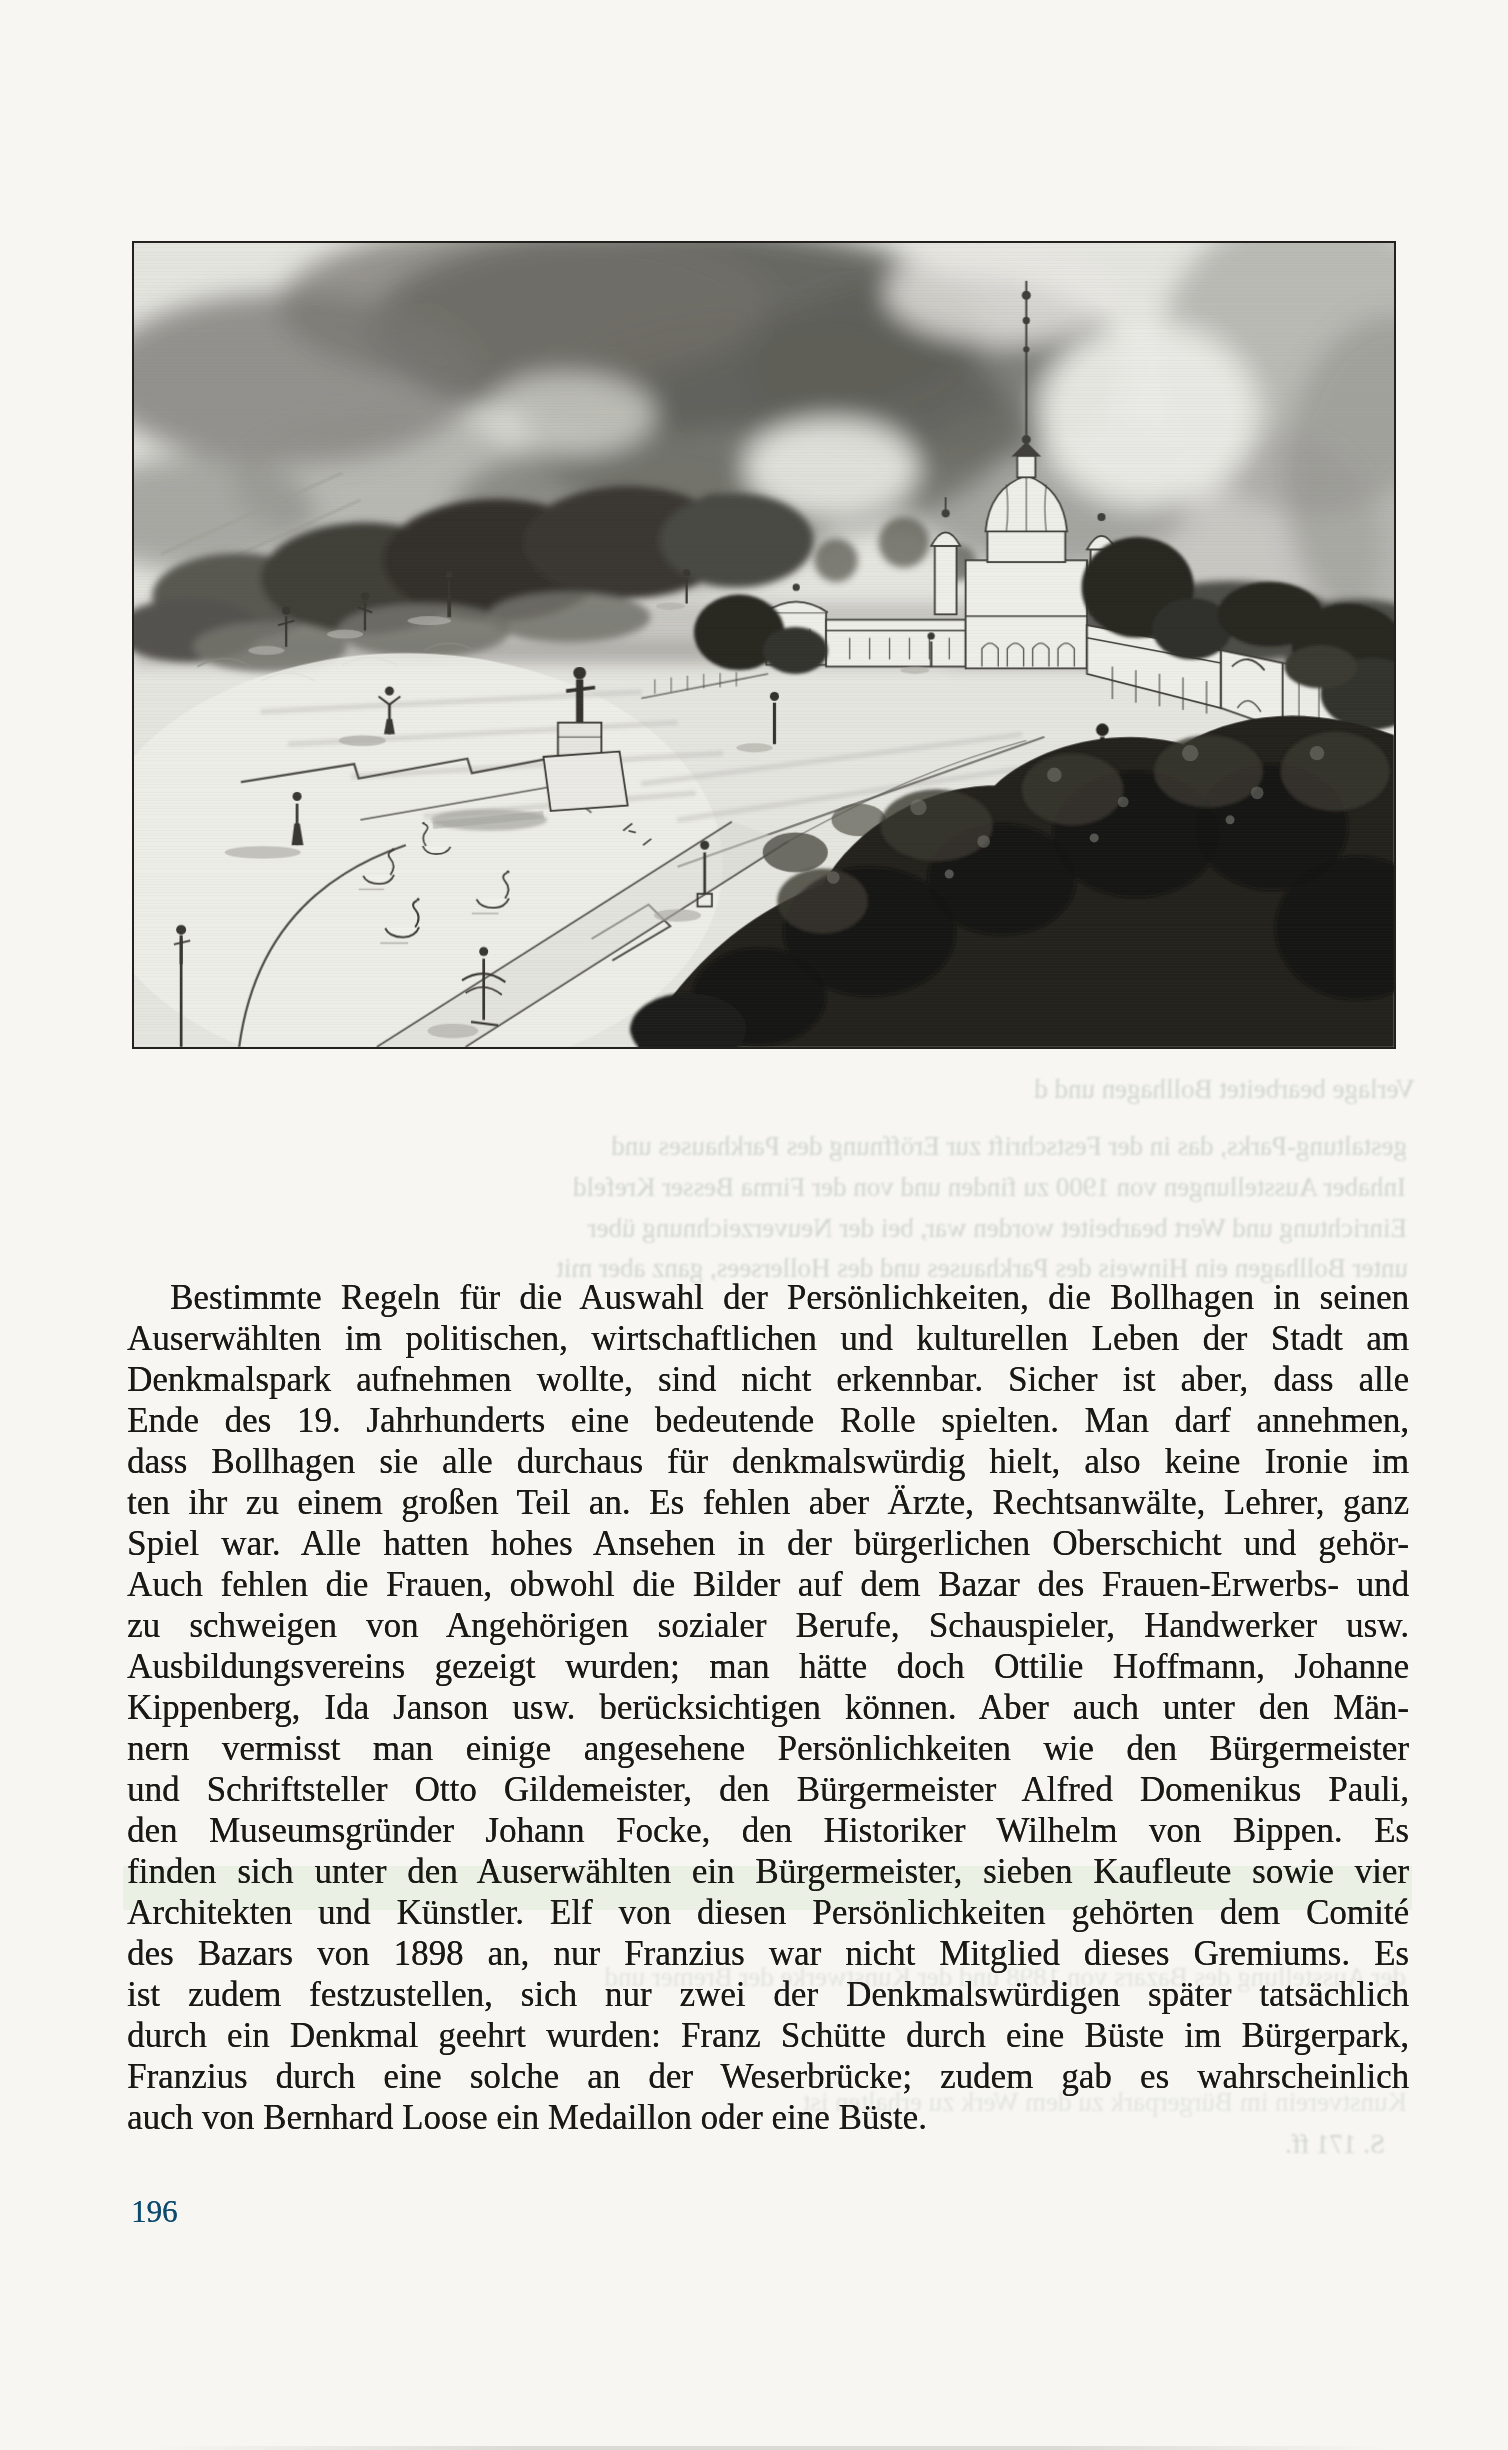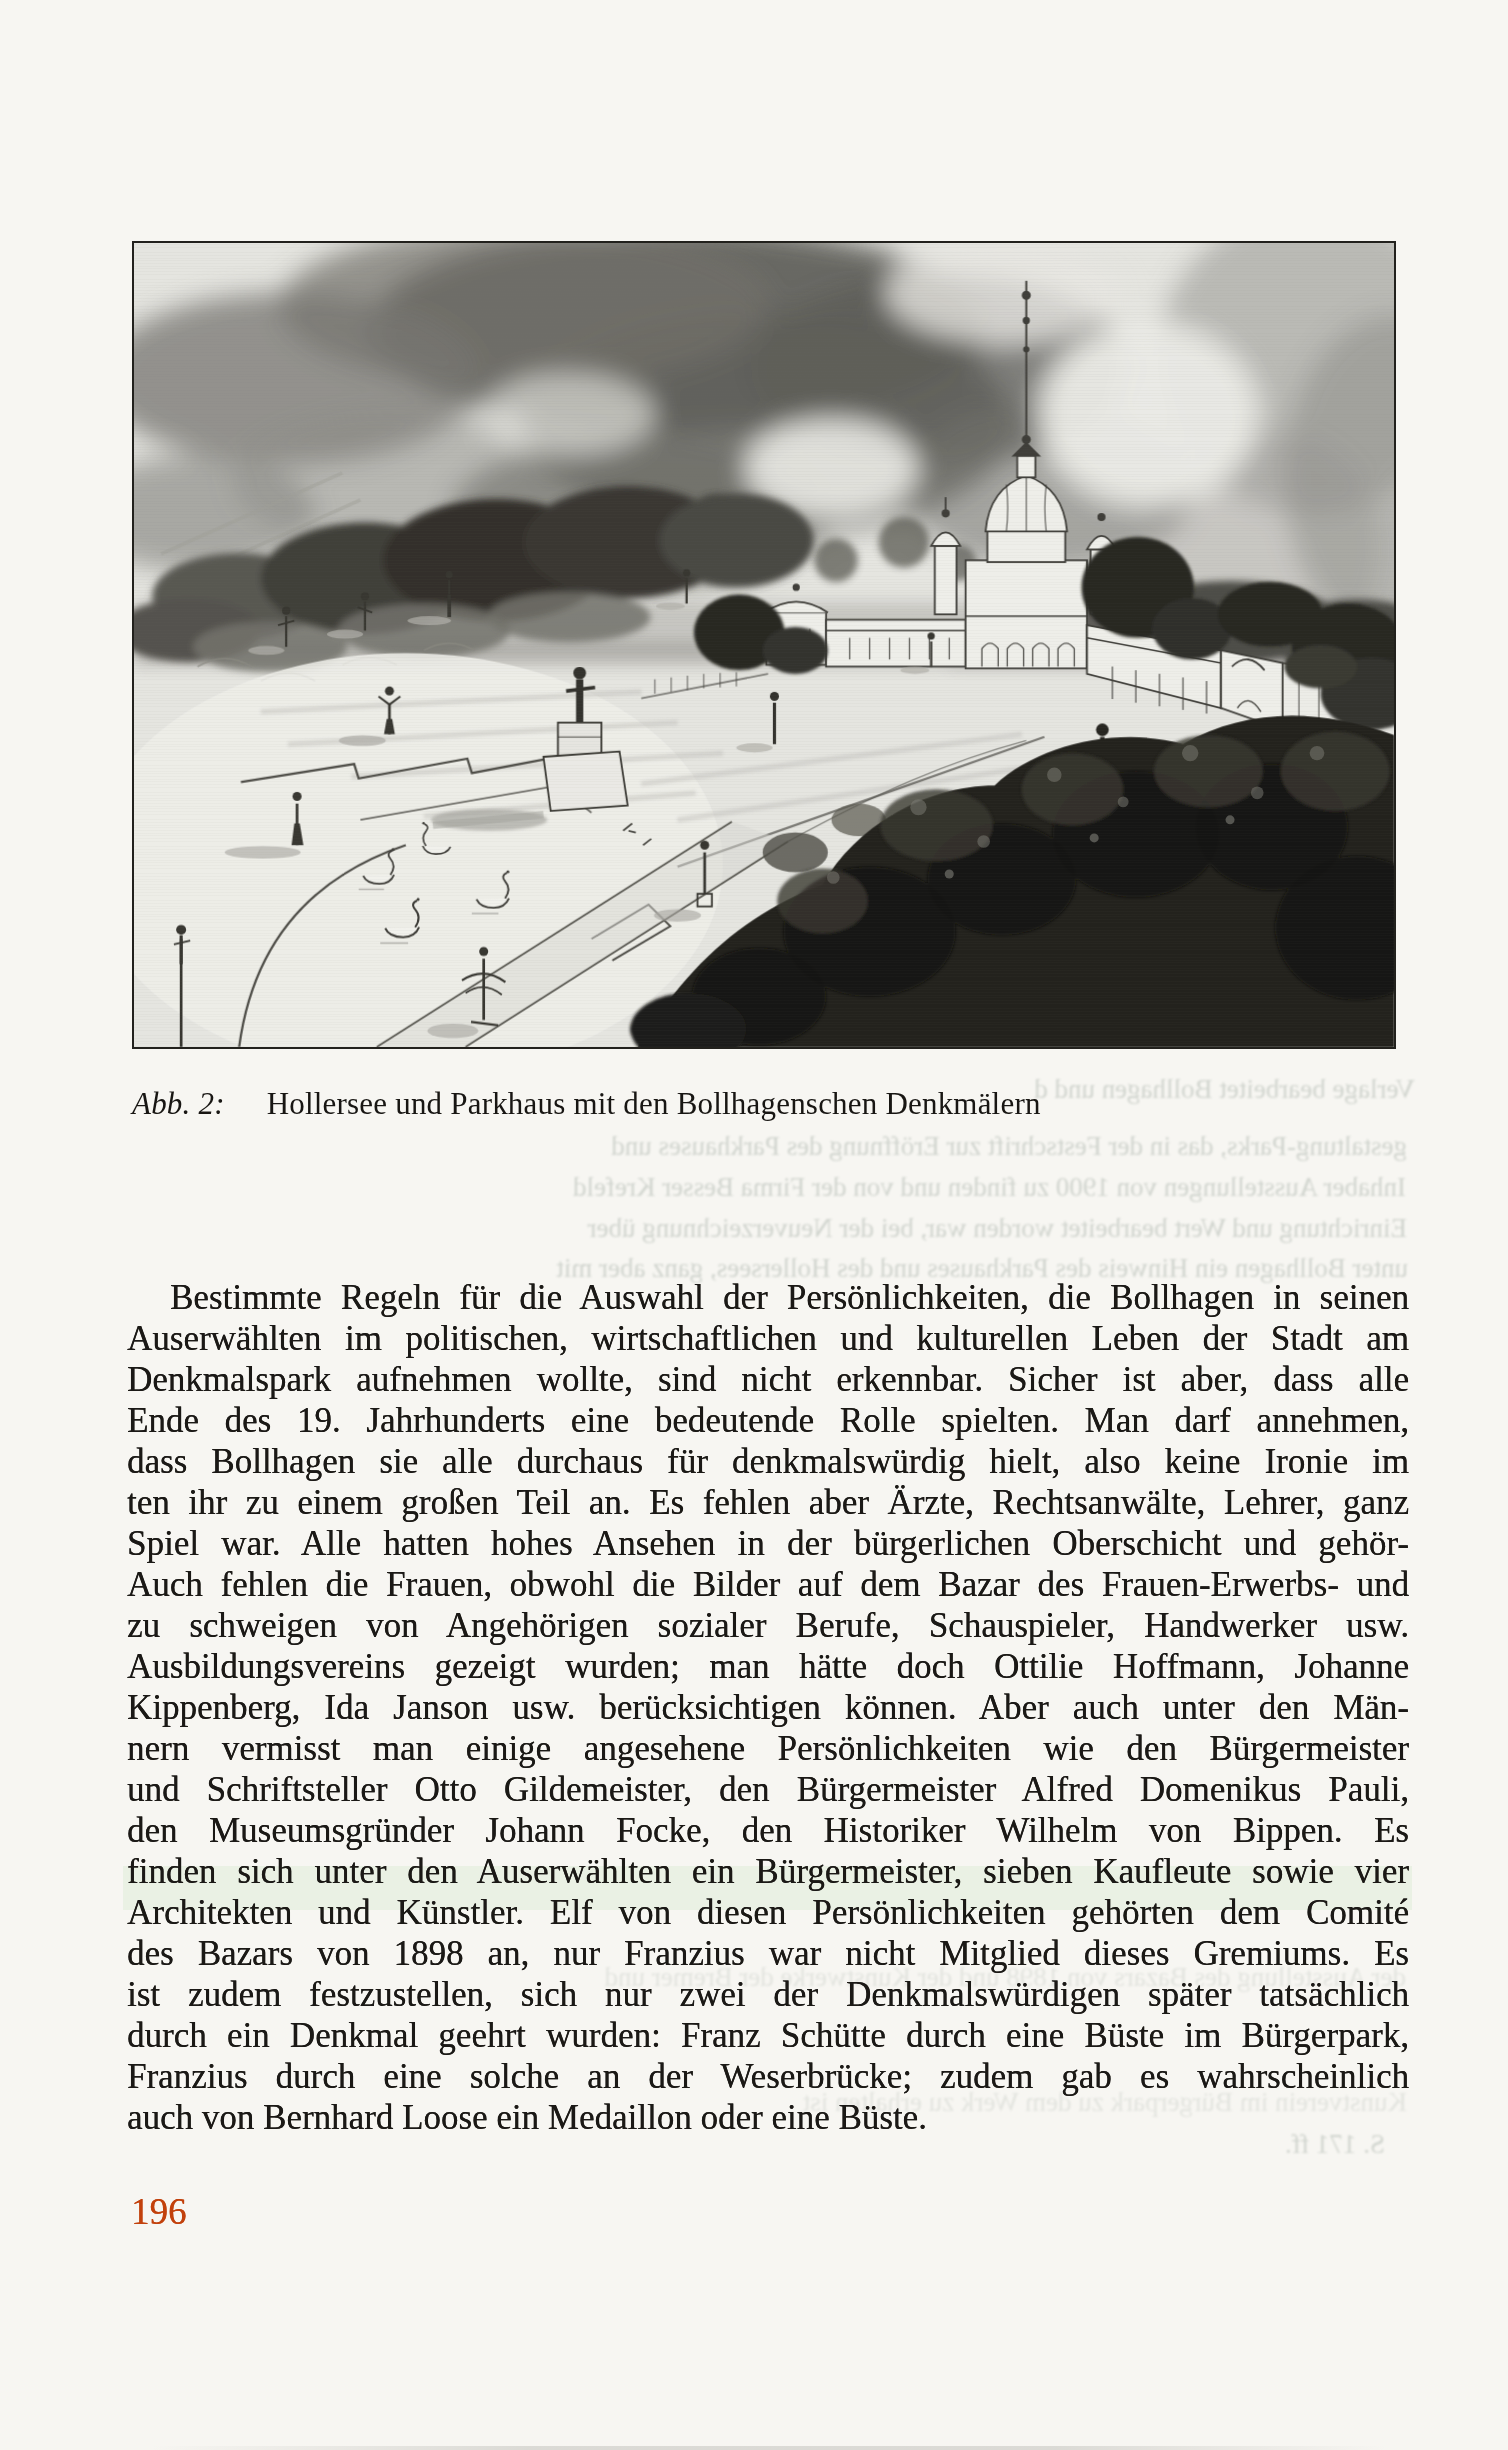--- a/index.html
+++ b/index.html
@@ -31,21 +31,21 @@
   
   .bodytext{
     position:absolute;left:127px;top:1277px;width:1282px;
     font-size:35px;line-height:41px;color:#1b1916;
     text-shadow:0.2px 0 0 currentColor;
   }
   .line{text-align:justify;text-align-last:justify;height:41px;}
   .line-first{text-indent:43px;}
   .line-last{text-align-last:left;}
   .pagenum{
-    position:absolute;left:131px;top:2194px;font-size:37px;line-height:36px;color:#c2410c;
+    position:absolute;left:131px;top:2194px;font-size:31px;line-height:36px;color:#0c4a6e;
     text-shadow:0.2px 0 0 currentColor;
     text-align:center;
   }
   
   .bleed{
     position:absolute;font-size:27px;line-height:31px;white-space:nowrap;overflow:hidden;
     color:#76857a;opacity:.30;filter:blur(1.3px);transform:scaleX(-1);
     pointer-events:none;
   }
   .bleed.faint{opacity:.16;}
@@ -403,23 +403,20 @@
           <circle cx="900" cy="700" r="5"></circle>
             <circle cx="1060" cy="660" r="5"></circle>
             <circle cx="1210" cy="640" r="5"></circle>
         </g>
       </g>
 
       <rect x="0" y="0" width="1391" height="892" fill="#98978f" opacity=".05"></rect>
     </svg>
   </div>
 
-  <div class="caption">
-    <span class="cap-label">Abb. 2:</span><span class="cap-text">Hollersee und Parkhaus mit den Bollhagenschen Denkmälern</span>
-  </div>
 
   <div class="bleed" style="left:1034px;top:1074px;width:381px;">Verlage bearbeitet Bollhagen und das</div>
   <div class="bleed" style="left:227px;top:1131px;width:1180px;">gestaltung-Parks, das in der Festschrift zur Eröffnung des Parkhauses und</div>
   <div class="bleed" style="left:136px;top:1172px;width:1270px;">Inhaber Ausstellungen von 1900 zu finden und von der Firma Besser Krefeld</div>
   <div class="bleed" style="left:129px;top:1213px;width:1278px;">Einrichtung und Wert bearbeitet worden war, bei der Neuverzeichnung über</div>
   <div class="bleed" style="left:123px;top:1253px;width:1285px;">unter Bollhagen ein Hinweis des Parkhauses und des Hollersees, ganz aber mit</div>
   <div class="bleed faint" style="left:290px;top:1962px;width:1116px;">der Ausstellung des Bazars von 1898 und der Kunstwerke der Bremer und</div>
   <div class="bleed faint" style="left:599px;top:2087px;width:808px;">Kunstverein im Bürgerpark zu dem Werk zu erhalten ist</div>
   <div class="bleed" style="left:1258px;top:2129px;width:127px;">S. 171 ff.</div>
 

